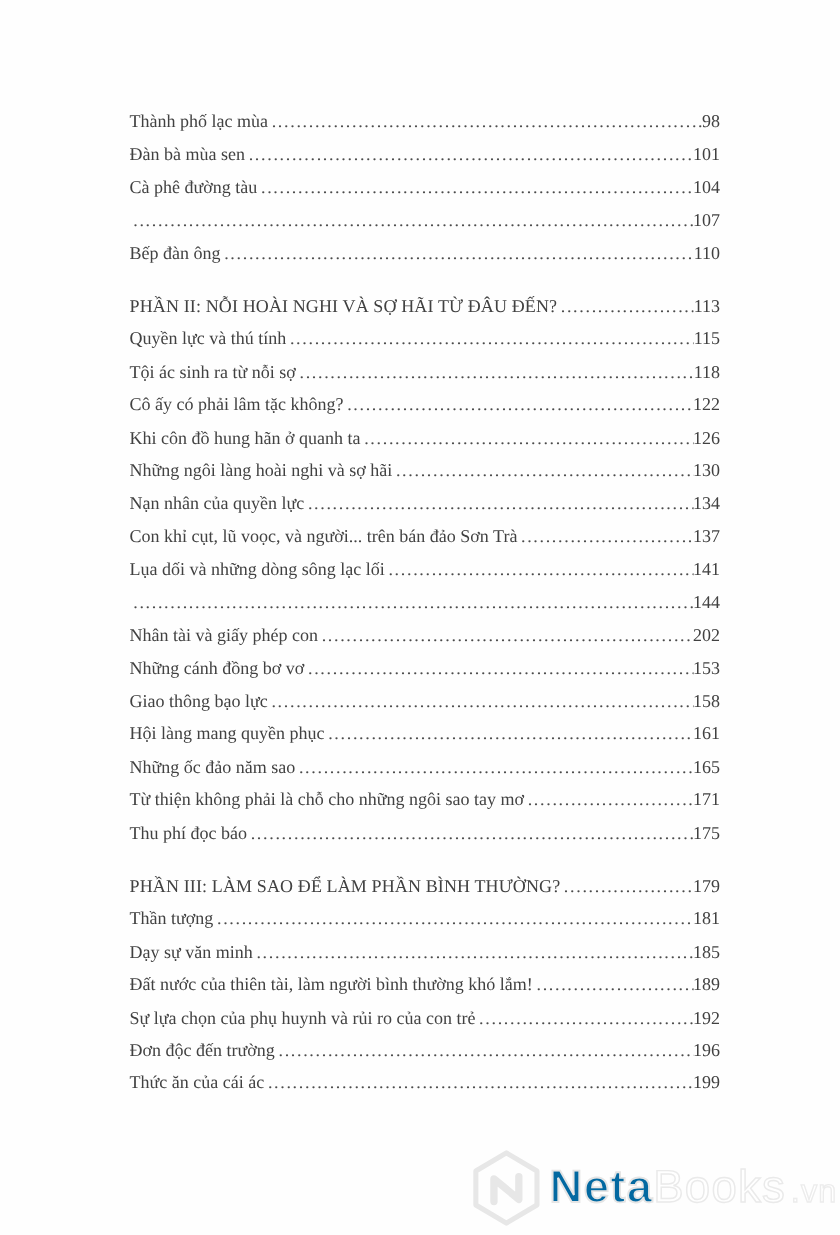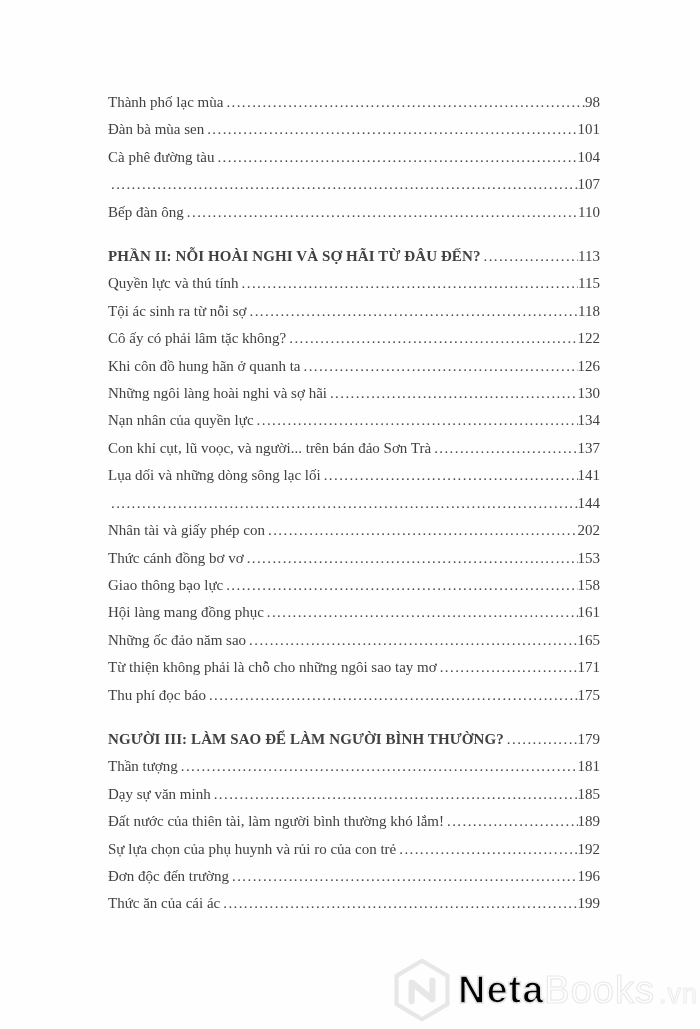--- a/index.html
+++ b/index.html
@@ -28,21 +28,20 @@
   .toc-section + .toc-section {
     margin-top: 17px;
   }
   .toc-row {
     display: flex;
     align-items: baseline;
     white-space: nowrap;
   }
   .toc-row.heading .toc-title {
     letter-spacing: 0.1px;
-    font-weight: bold;
   }
   .toc-title {
     flex: 0 0 auto;
   }
   .toc-leader {
     flex: 1 1 auto;
     min-width: 0;
     overflow: hidden;
     padding-left: 3px;
     color: #4a4a4a;
@@ -72,21 +71,21 @@
     margin-right: 5px;
   }
   .wm-text {
     display: flex;
     align-items: baseline;
   }
   .wm-neta {
     font-size: 38px;
     font-weight: 700;
     letter-spacing: 1px;
-    color: #000000;
+    color: #0369a1;
     -webkit-text-stroke: 1.6px #e5e5e5;
   }
   .wm-books {
     font-size: 38px;
     font-weight: 400;
     letter-spacing: 1px;
     color: #ffffff;
     -webkit-text-stroke: 1.2px #eaeaea;
   }
   .wm-vn {
@@ -177,31 +176,31 @@
       <div class="toc-row">
     <span class="toc-leader"></span>
     <span class="toc-page">144</span>
   </div>
       <div class="toc-row">
     <span class="toc-title">Nhân tài và giấy phép con</span>
     <span class="toc-leader"></span>
     <span class="toc-page">202</span>
   </div>
       <div class="toc-row">
-    <span class="toc-title">Thức cánh đồng bơ vơ</span>
+    <span class="toc-title">Những cánh đồng bơ vơ</span>
     <span class="toc-leader"></span>
     <span class="toc-page">153</span>
   </div>
       <div class="toc-row">
     <span class="toc-title">Giao thông bạo lực</span>
     <span class="toc-leader"></span>
     <span class="toc-page">158</span>
   </div>
       <div class="toc-row">
-    <span class="toc-title">Hội làng mang đồng phục</span>
+    <span class="toc-title">Hội làng mang quyền phục</span>
     <span class="toc-leader"></span>
     <span class="toc-page">161</span>
   </div>
       <div class="toc-row">
     <span class="toc-title">Những ốc đảo năm sao</span>
     <span class="toc-leader"></span>
     <span class="toc-page">165</span>
   </div>
       <div class="toc-row">
     <span class="toc-title">Từ thiện không phải là chỗ cho những ngôi sao tay mơ</span>
@@ -209,21 +208,21 @@
     <span class="toc-page">171</span>
   </div>
       <div class="toc-row">
     <span class="toc-title">Thu phí đọc báo</span>
     <span class="toc-leader"></span>
     <span class="toc-page">175</span>
   </div>
     </section>
     <section class="toc-section">
       <div class="toc-row heading">
-    <span class="toc-title">NGƯỜI III: LÀM SAO ĐỂ LÀM NGƯỜI BÌNH THƯỜNG?</span>
+    <span class="toc-title">PHẦN III: LÀM SAO ĐỂ LÀM PHẦN BÌNH THƯỜNG?</span>
     <span class="toc-leader"></span>
     <span class="toc-page">179</span>
   </div>
       <div class="toc-row">
     <span class="toc-title">Thần tượng</span>
     <span class="toc-leader"></span>
     <span class="toc-page">181</span>
   </div>
       <div class="toc-row">
     <span class="toc-title">Dạy sự văn minh</span>

